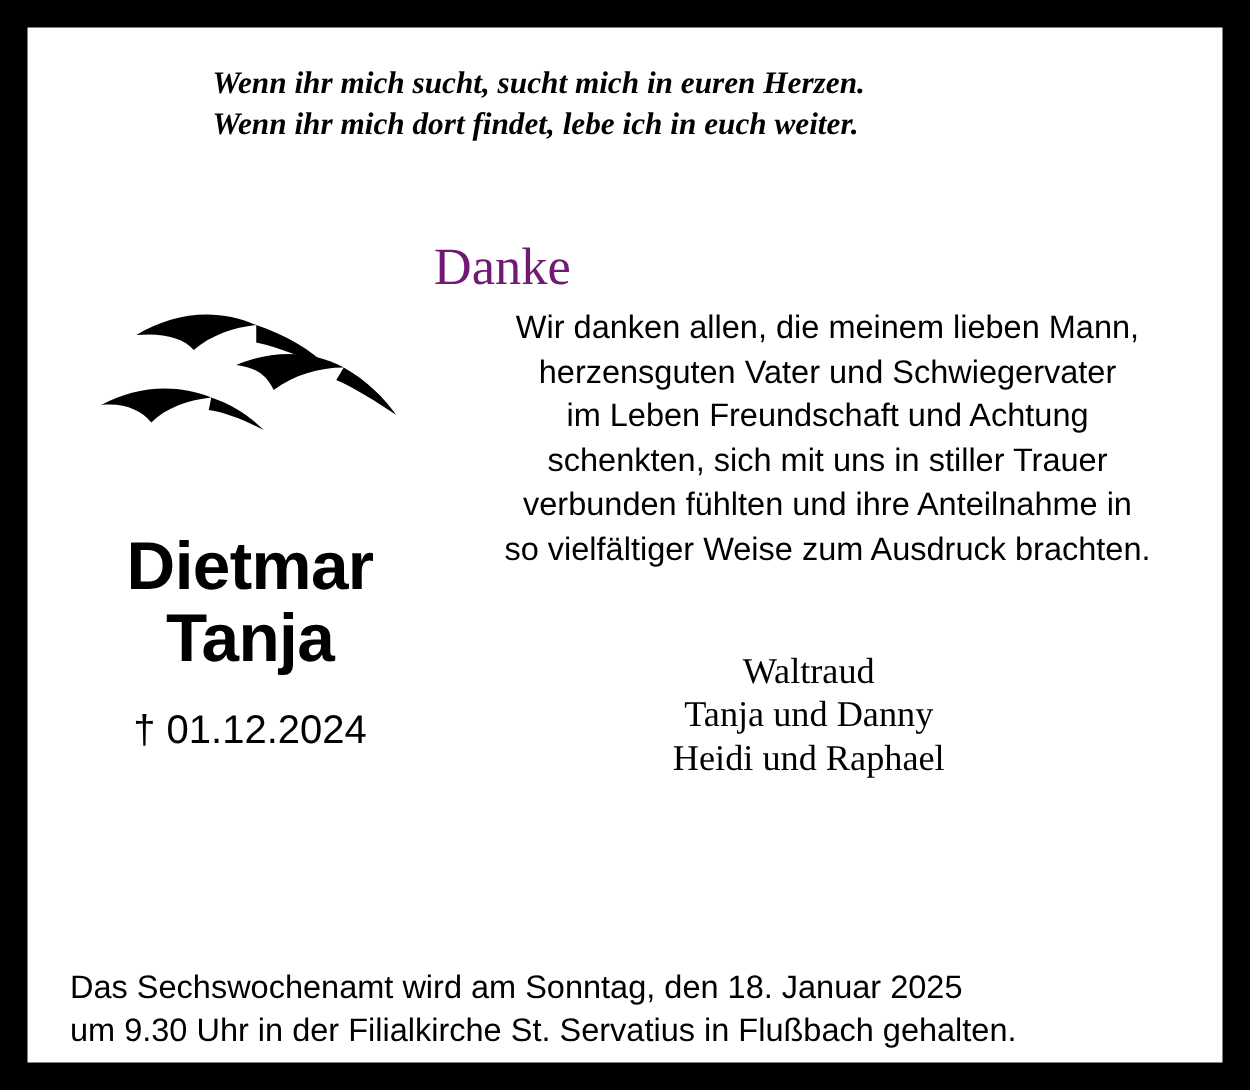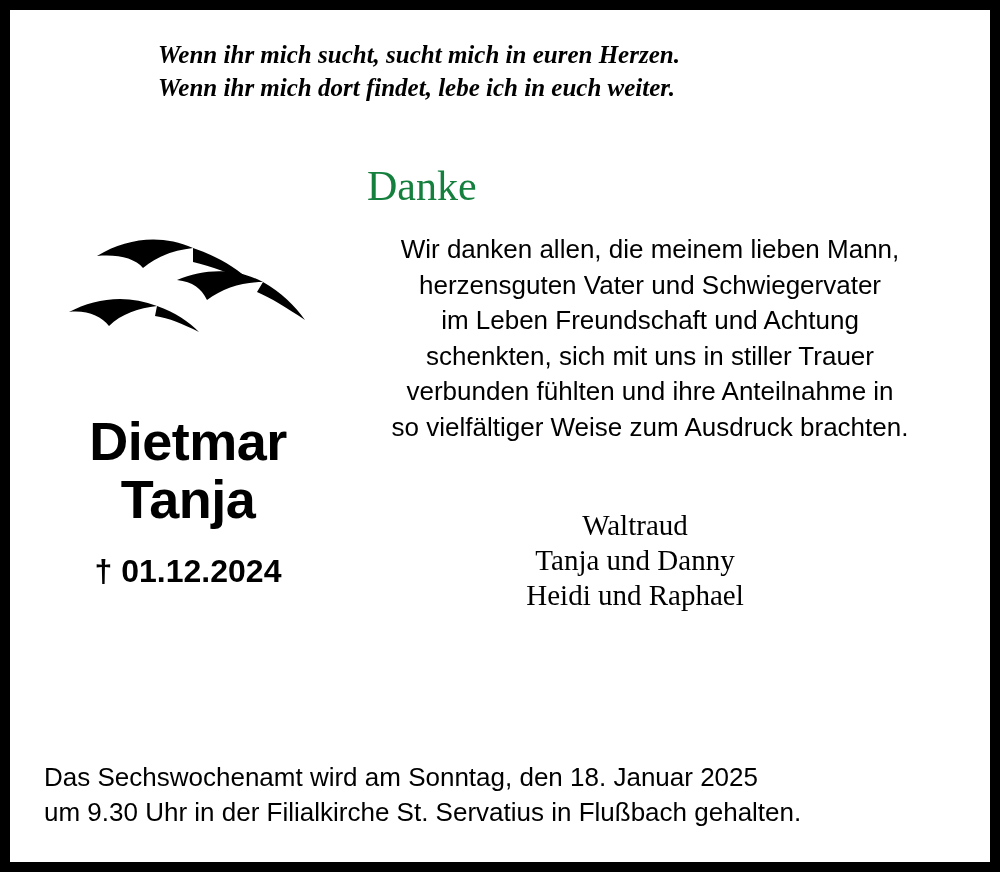--- a/index.html
+++ b/index.html
@@ -6,21 +6,21 @@
     margin: 0;
     padding: 0;
     background: #ffffff;
   }
   .page {
     position: relative;
     width: 1000px;
     height: 872px;
     background: #000000;
     box-sizing: border-box;
-    padding: 10px;
+    padding: 22px;
     font-family: "Liberation Sans", sans-serif;
     overflow: hidden;
   }
   .card {
     position: relative;
     width: 100%;
     height: 100%;
     background: #ffffff;
     box-sizing: border-box;
     overflow: hidden;
@@ -59,35 +59,34 @@
     font-family: "Liberation Sans", sans-serif;
     font-weight: 700;
     font-size: 54px;
     line-height: 1.08;
     letter-spacing: -0.5px;
     color: #000000;
   }
   .death-date {
     margin-top: 24px;
     font-family: "Liberation Sans", sans-serif;
-    font-weight: 700;
+    font-weight: 400;
     font-size: 32px;
     color: #000000;
   }
 
   
   .danke {
     position: absolute;
     left: 325px;
-    top: 152px;
+    top: 168px;
     font-family: "Liberation Serif", serif;
     font-weight: 400;
     font-size: 42px;
-    color: #15803d;
-    margin-left: 32px;
+    color: #701a75;
   }
   .thanks-text {
     position: absolute;
     left: 325px;
     top: 222px;
     width: 630px;
     font-family: "Liberation Sans", sans-serif;
     font-size: 26px;
     line-height: 1.37;
     color: #000000;

